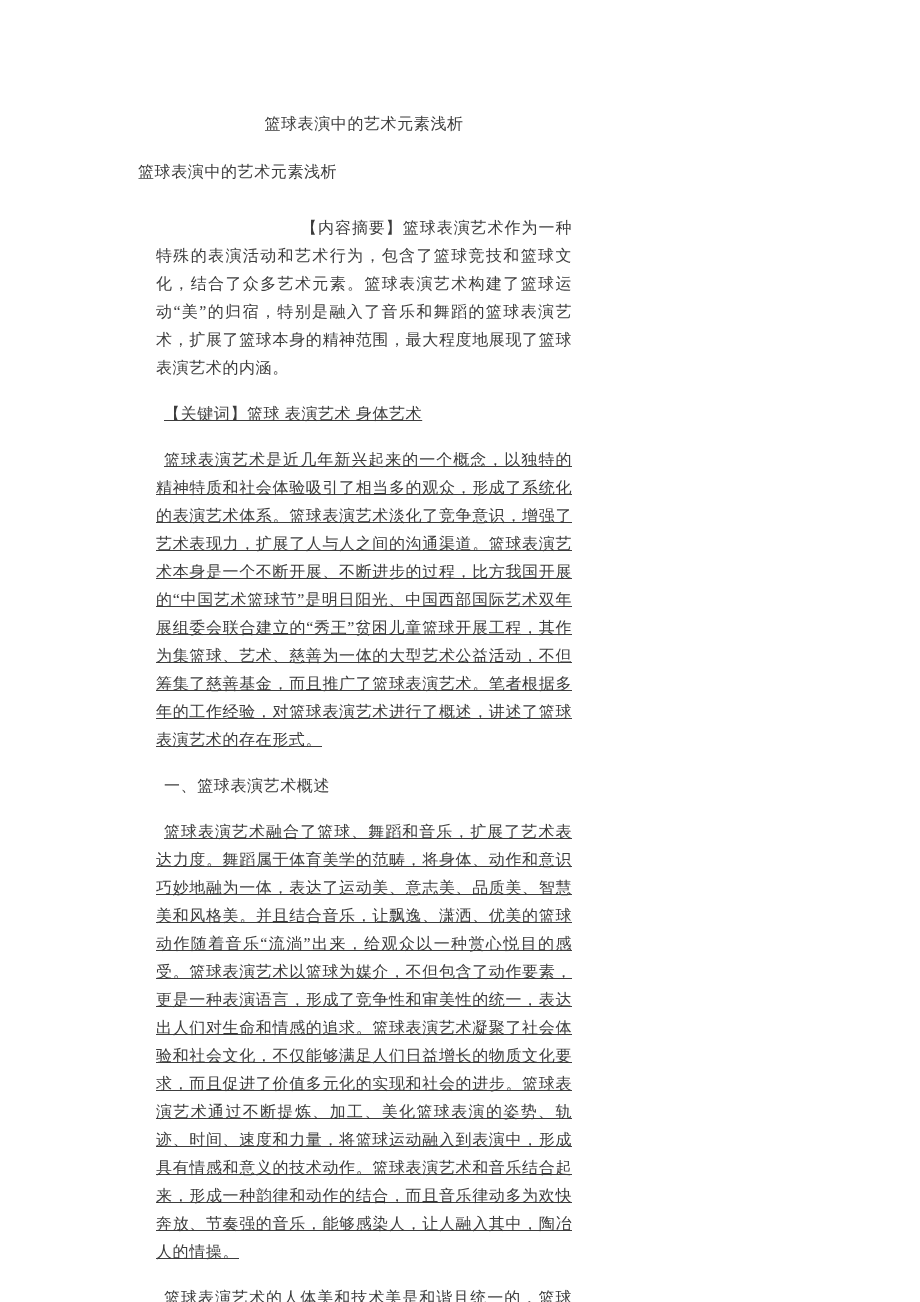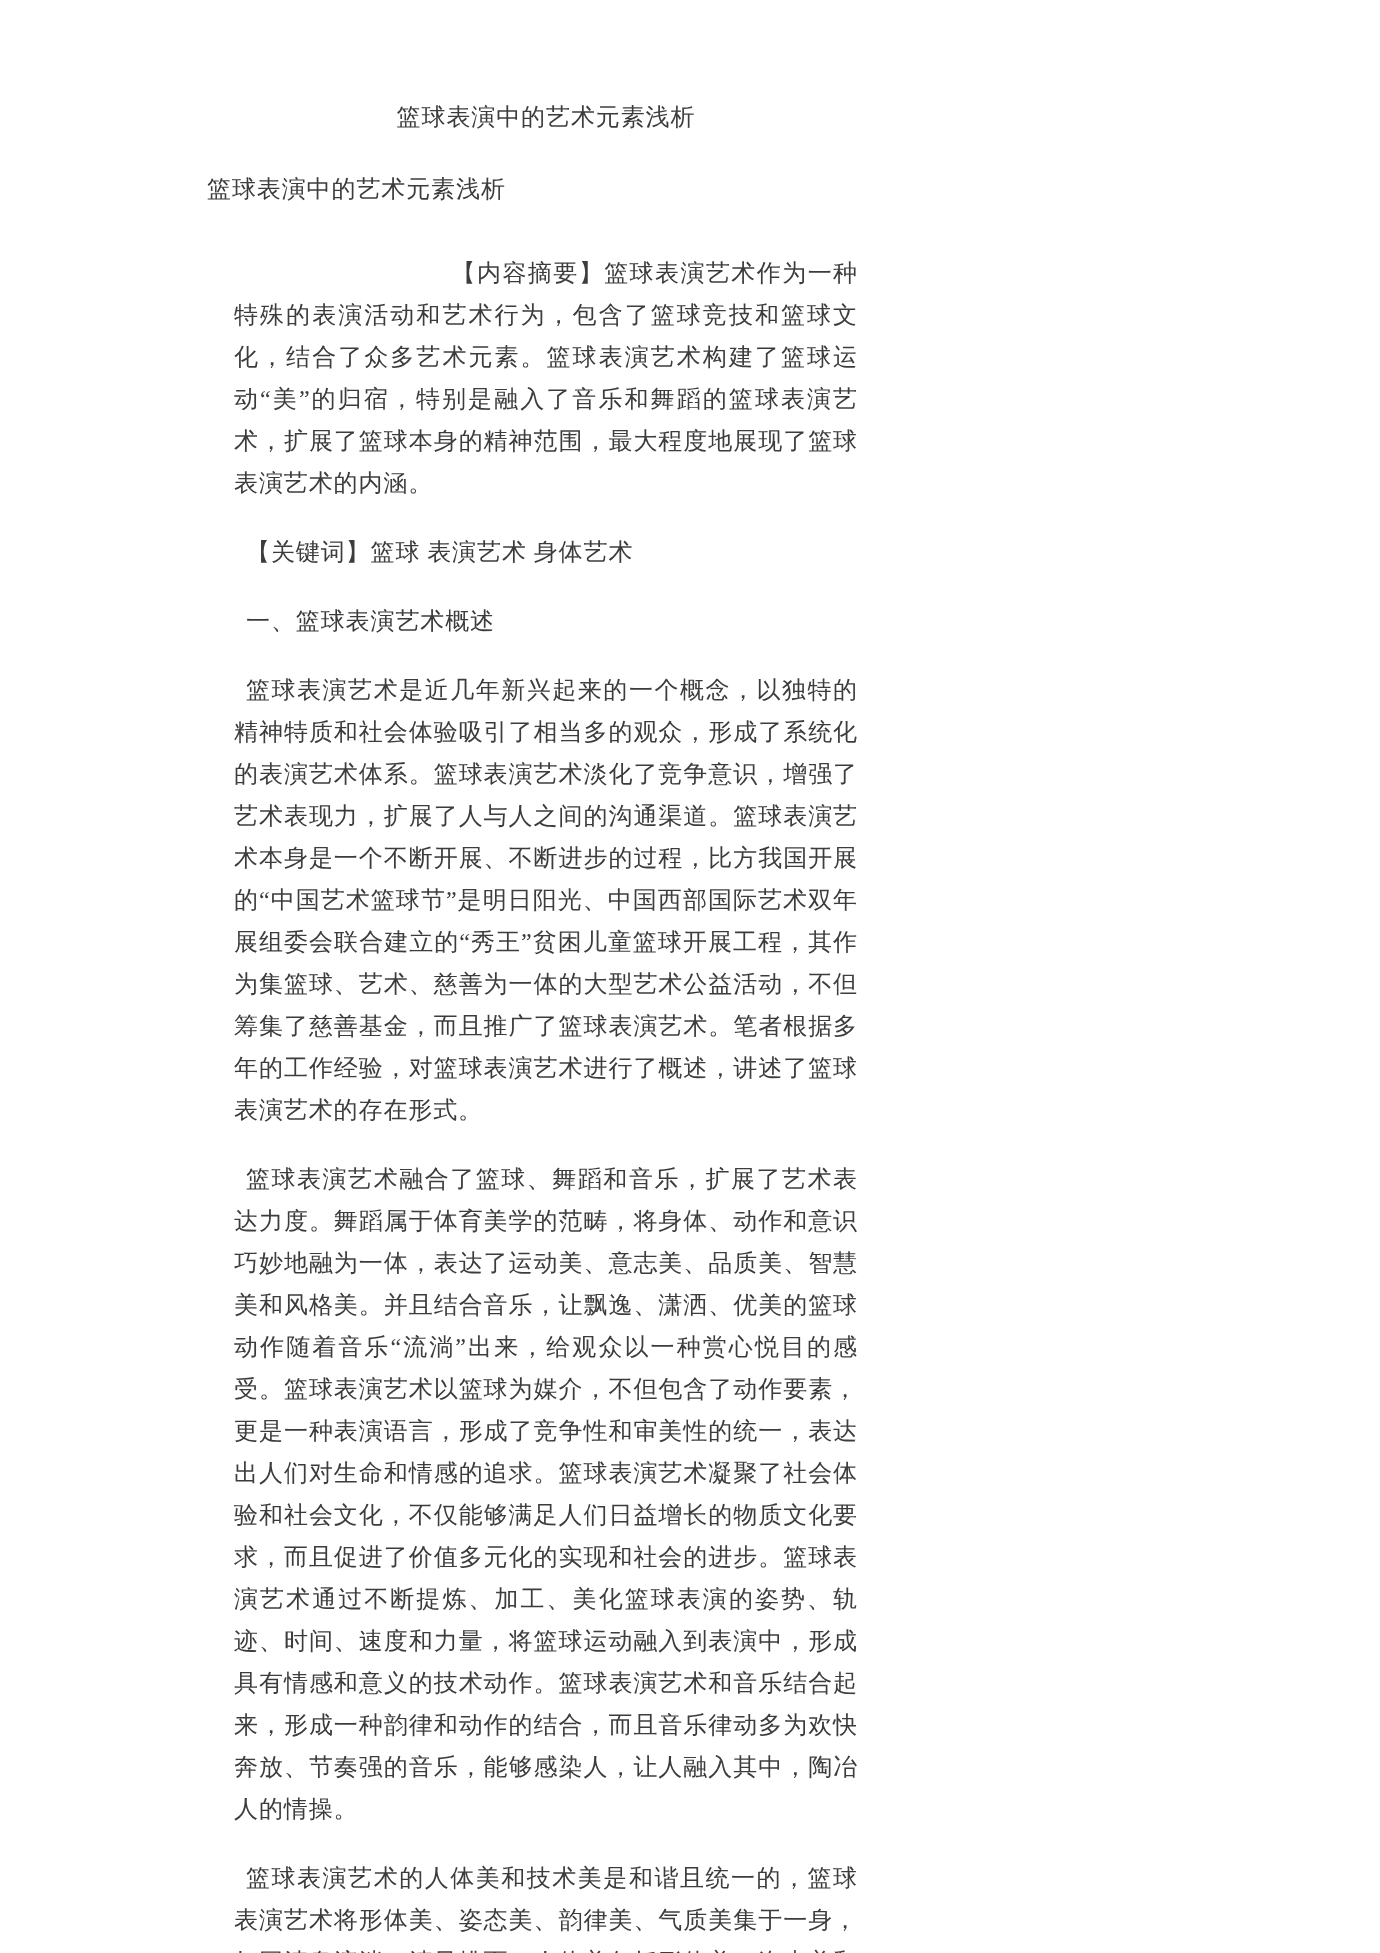--- a/index.html
+++ b/index.html
@@ -11,21 +11,21 @@
     width: 920px;
     height: 1302px;
     font-family: "Liberation Serif", "DejaVu Serif", serif;
     color: #3c3c3c;
     overflow: hidden;
   }
   .page {
     box-sizing: border-box;
     width: 728px;
     height: 1302px;
-    padding: 65px 138px 0 138px;
+    padding: 110px 138px 0 138px;
     overflow: hidden;
     background: #ffffff;
   }
   .doc-text {
     font-size: 16px;
     line-height: 28px;
     letter-spacing: 0.6px;
     text-align: justify;
     margin: 18px;
     word-break: break-all;
@@ -35,41 +35,42 @@
     margin: 0 0 20px 0;
   }
   .subtitle {
     margin: 0 0 28px 0;
   }
   .abstract {
     text-indent: 145px;
   }
   .indent-sm {
     text-indent: 8px;
+    text-decoration: underline;
   }
   .heading {
     text-indent: 8px;
   }
 </style>
 </head>
 <body>
 
 <div class="page">
 
   <p class="doc-text title">篮球表演中的艺术元素浅析</p>
 
   <p class="doc-text subtitle">篮球表演中的艺术元素浅析</p>
 
   <p class="doc-text abstract">【内容摘要】篮球表演艺术作为一种特殊的表演活动和艺术行为，包含了篮球竞技和篮球文化，结合了众多艺术元素。篮球表演艺术构建了篮球运动“美”的归宿，特别是融入了音乐和舞蹈的篮球表演艺术，扩展了篮球本身的精神范围，最大程度地展现了篮球表演艺术的内涵。</p>
 
   <p class="doc-text indent-sm">【关键词】篮球  表演艺术  身体艺术</p>
 
+  <p class="doc-text indent-sm">篮球表演艺术是近几年新兴起来的一个概念，以独特的精神特质和社会体验吸引了相当多的观众，形成了系统化的表演艺术体系。篮球表演艺术淡化了竞争意识，增强了艺术表现力，扩展了人与人之间的沟通渠道。篮球表演艺术本身是一个不断开展、不断进步的过程，比方我国开展的“中国艺术篮球节”是明日阳光、中国西部国际艺术双年展组委会联合建立的“秀王”贫困儿童篮球开展工程，其作为集篮球、艺术、慈善为一体的大型艺术公益活动，不但筹集了慈善基金，而且推广了篮球表演艺术。笔者根据多年的工作经验，对篮球表演艺术进行了概述，讲述了篮球表演艺术的存在形式。</p>
+
   <p class="doc-text heading">一、篮球表演艺术概述</p>
-
-  <p class="doc-text indent-sm">篮球表演艺术是近几年新兴起来的一个概念，以独特的精神特质和社会体验吸引了相当多的观众，形成了系统化的表演艺术体系。篮球表演艺术淡化了竞争意识，增强了艺术表现力，扩展了人与人之间的沟通渠道。篮球表演艺术本身是一个不断开展、不断进步的过程，比方我国开展的“中国艺术篮球节”是明日阳光、中国西部国际艺术双年展组委会联合建立的“秀王”贫困儿童篮球开展工程，其作为集篮球、艺术、慈善为一体的大型艺术公益活动，不但筹集了慈善基金，而且推广了篮球表演艺术。笔者根据多年的工作经验，对篮球表演艺术进行了概述，讲述了篮球表演艺术的存在形式。</p>
 
   <p class="doc-text indent-sm">篮球表演艺术融合了篮球、舞蹈和音乐，扩展了艺术表达力度。舞蹈属于体育美学的范畴，将身体、动作和意识巧妙地融为一体，表达了运动美、意志美、品质美、智慧美和风格美。并且结合音乐，让飘逸、潇洒、优美的篮球动作随着音乐“流淌”出来，给观众以一种赏心悦目的感受。篮球表演艺术以篮球为媒介，不但包含了动作要素，更是一种表演语言，形成了竞争性和审美性的统一，表达出人们对生命和情感的追求。篮球表演艺术凝聚了社会体验和社会文化，不仅能够满足人们日益增长的物质文化要求，而且促进了价值多元化的实现和社会的进步。篮球表演艺术通过不断提炼、加工、美化篮球表演的姿势、轨迹、时间、速度和力量，将篮球运动融入到表演中，形成具有情感和意义的技术动作。篮球表演艺术和音乐结合起来，形成一种韵律和动作的结合，而且音乐律动多为欢快奔放、节奏强的音乐，能够感染人，让人融入其中，陶冶人的情操。</p>
 
 
 
   <p class="doc-text indent-sm">篮球表演艺术的人体美和技术美是和谐且统一的，篮球表演艺术将形体美、姿态美、韵律美、气质美集于一身，如同清泉流淌、清风拂面。人体美包括形体美、姿态美和造型美。其中，形体美作为人体美的根底和关键，可以通过训练塑造，通过必要的训练练习，将人的形体和姿态塑造成符合群众审美观念的形态，并且可以通过形体、相貌、能够感染人，展现生命的韵律美。篮球表演艺术将对称均衡的形式美和身体形态的韵律美相结合，通过控制身体姿势、动作力量和动作幅度实现对篮球的控制，并且通过自我加工美化形成具有语言功能的技术动作。篮球表演艺术具有天马行空的发挥局部，在一定规那么范围内做出动作，经过加工、改造，实现某种特殊的展示目的。</p>
 
   <p class="doc-text heading">是明日阳光</p>
 
 

